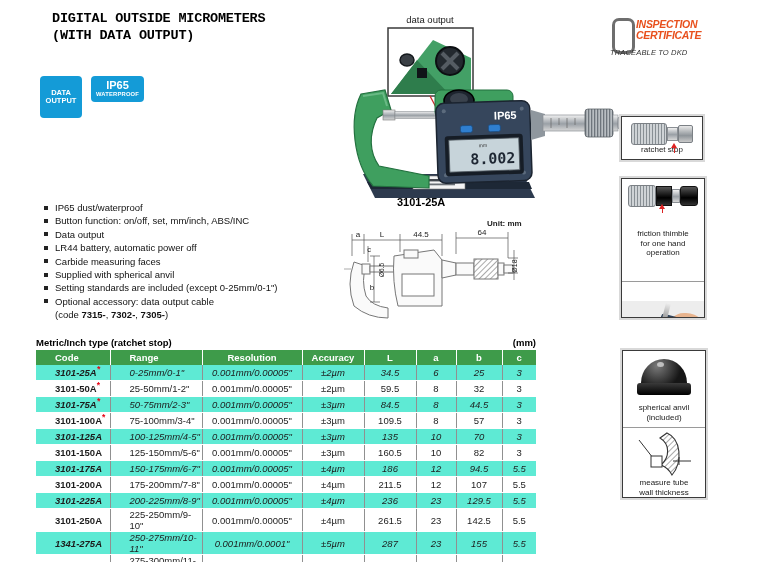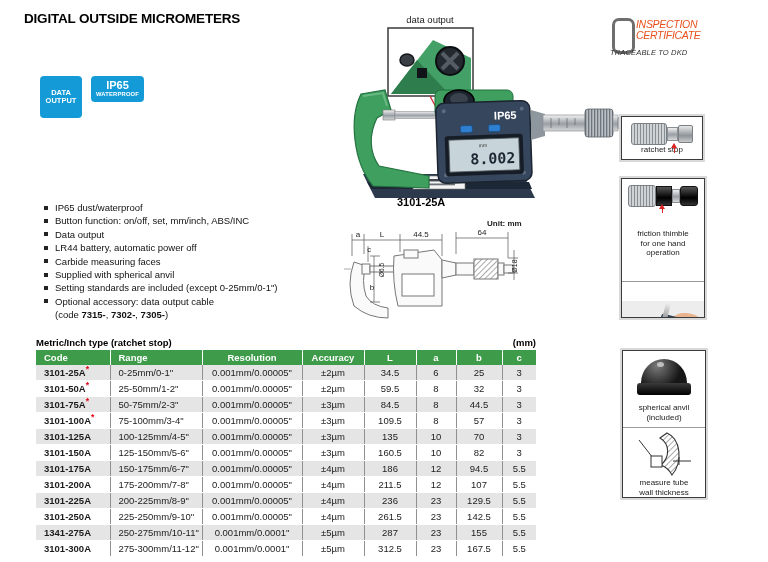--- a/index.html
+++ b/index.html
@@ -1,21 +1,21 @@
 <!DOCTYPE html>
 <html><head>
 <meta charset="utf-8">
 <style>
   html,body{margin:0;padding:0;background:#fff;}
   .page{position:relative;width:768px;height:562px;background:#fff;overflow:hidden;
         font-family:"Liberation Sans",sans-serif;color:#1a1a1a;}
 
   
-  .title{position:absolute;left:24px;top:10px;font-size:13.5px;font-weight:bold;
-         line-height:17px;letter-spacing:-0.2px;color:#000;}
+  .title{position:absolute;left:52px;top:10px;font-size:13.5px;font-weight:bold;
+         line-height:17px;letter-spacing:-0.2px;color:#000;font-family:Liberation Mono, monospace;}
 
   
   .badges{position:absolute;left:40px;top:76px;display:flex;gap:9px;}
   .badge{background:#149bd7;color:#fff;border-radius:4px;text-align:center;
          font-weight:bold;display:flex;flex-direction:column;justify-content:center;}
   .badge-data{width:42px;height:42px;font-size:7.5px;line-height:8.5px;}
   .badge-ip65{width:53px;height:26px;}
   .badge-ip65 .l1{font-size:11px;line-height:11px;}
   .badge-ip65 .l2{font-size:5.8px;line-height:7px;letter-spacing:0.2px;}
 
@@ -26,21 +26,21 @@
   .features b{font-weight:bold;}
 
   
   .figure{position:absolute;left:333px;top:6px;width:292px;height:202px;}
   .drawing{position:absolute;left:338px;top:210px;width:280px;height:126px;}
 
   
   .cert{position:absolute;left:610px;top:16px;width:110px;}
   .cert-icon{position:absolute;left:2px;top:2px;width:17px;height:30px;
              border:3px solid #6e6e6e;border-radius:7px;}
-  .cert-text{position:absolute;left:26px;top:3px;font-style:italic;font-weight:normal;
+  .cert-text{position:absolute;left:26px;top:3px;font-style:italic;font-weight:bold;
              font-size:10.5px;line-height:11px;color:#e8501d;letter-spacing:-0.3px;white-space:nowrap;}
   .cert-sub{position:absolute;left:0px;top:32px;font-style:italic;font-size:7.6px;
             color:#333;white-space:nowrap;letter-spacing:0.1px;}
 
   
   .side-box{position:absolute;background:#fff;border:1px solid #3a3a3a;outline:2px solid #d9d9d9;
             display:flex;flex-direction:column;align-items:center;}
   .side-label{font-size:8px;line-height:9.5px;text-align:center;color:#1a1a1a;}
   .cyl{position:relative;display:flex;align-items:center;}
   .cyl-knurl{height:20px;background:repeating-linear-gradient(90deg,#cfd3d6 0,#cfd3d6 1.6px,#888f94 1.6px,#888f94 3px);
@@ -69,35 +69,36 @@
              background:linear-gradient(#3a3a3a,#000);}
   .dome-glint{position:absolute;left:20px;top:3px;width:7px;height:5px;border-radius:50%;background:#cfcfcf;opacity:.85;}
 
   
   .table-wrap{position:absolute;left:36px;top:337px;width:500px;}
   .table-title{display:flex;justify-content:space-between;font-size:9.5px;font-weight:bold;
                color:#000;margin-bottom:2px;}
   table.spec{border-collapse:collapse;width:500px;table-layout:fixed;font-size:9.5px;}
   table.spec th{background:#3e9b4a;color:#fff;font-weight:bold;height:15px;
                 border-right:1px solid #fff;text-align:center;padding:0;}
-  table.spec th.al,table.spec td.al{text-align:left;padding-left:8px;}
+  table.spec th.al,table.spec td.al{text-align:left;padding-left:19px;}
   table.spec th:last-child,table.spec td:last-child{border-right:none;}
   table.spec td{height:15px;text-align:center;color:#1c1c1c;padding:0;
                 border-right:1px solid #909090;border-bottom:1px solid #fff;}
-  table.spec tr.odd{background:#e5e5e5;}
+  table.spec tr.odd{background:#5eead4;font-style:italic;}
   td.code{font-weight:bold;color:#000;}
   .star{color:#e60012;font-weight:bold;font-size:8.5px;vertical-align:super;line-height:0;}
 </style>
 </head>
 <body>
 
 <div class="page">
 
   <div class="title">
     <div>DIGITAL OUTSIDE MICROMETERS</div>
+    <div>(WITH DATA OUTPUT)</div>
   </div>
 
   <div class="badges">
     <div class="badge badge-data">
       <div>DATA</div>
       <div>OUTPUT</div>
     </div>
     <div class="badge badge-ip65">
       <div class="l1">IP65</div>
       <div class="l2">WATERPROOF</div>

